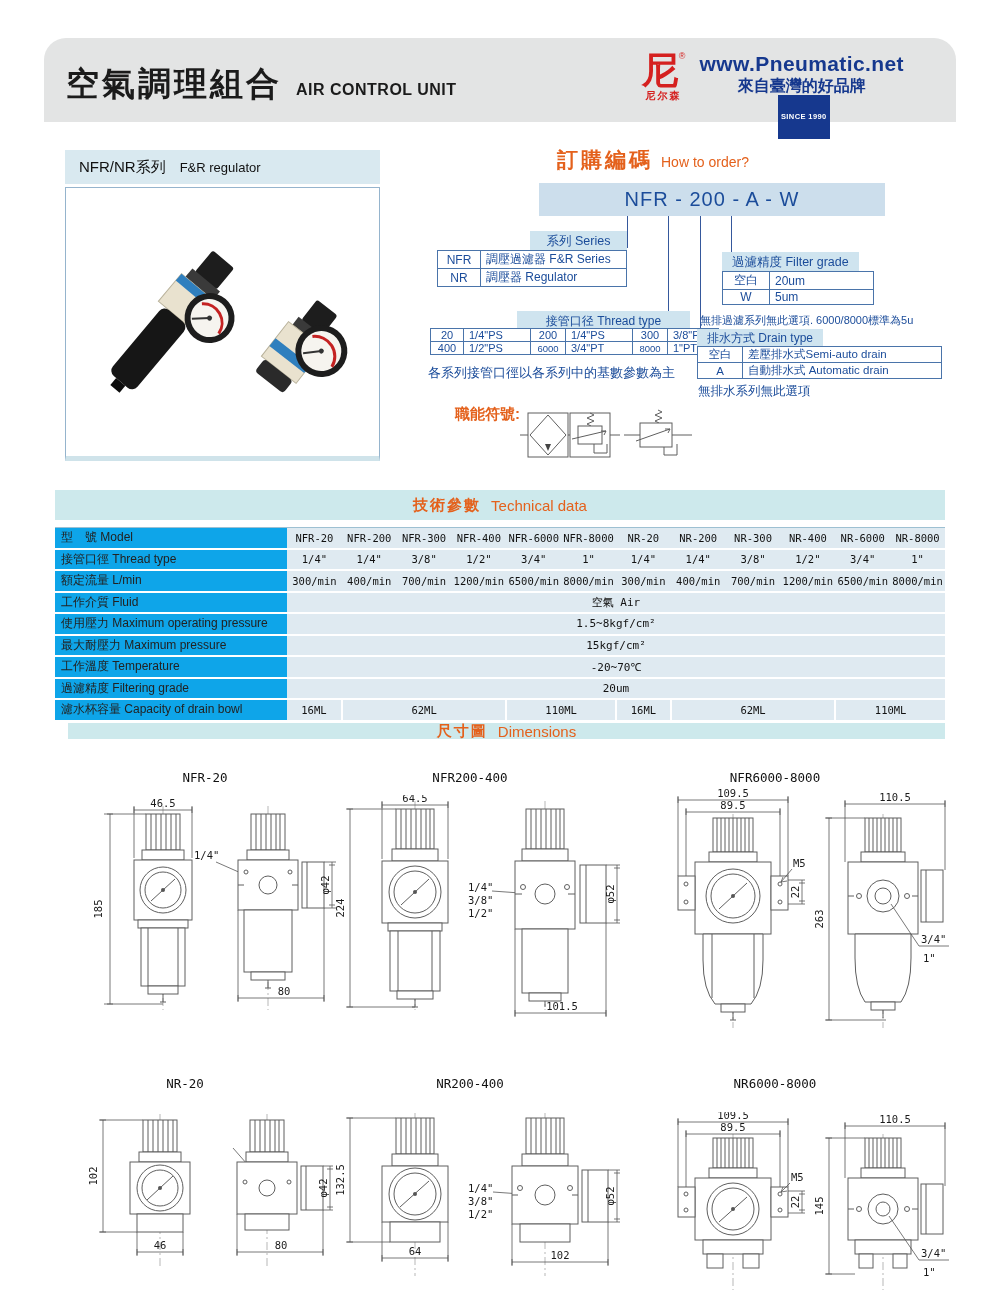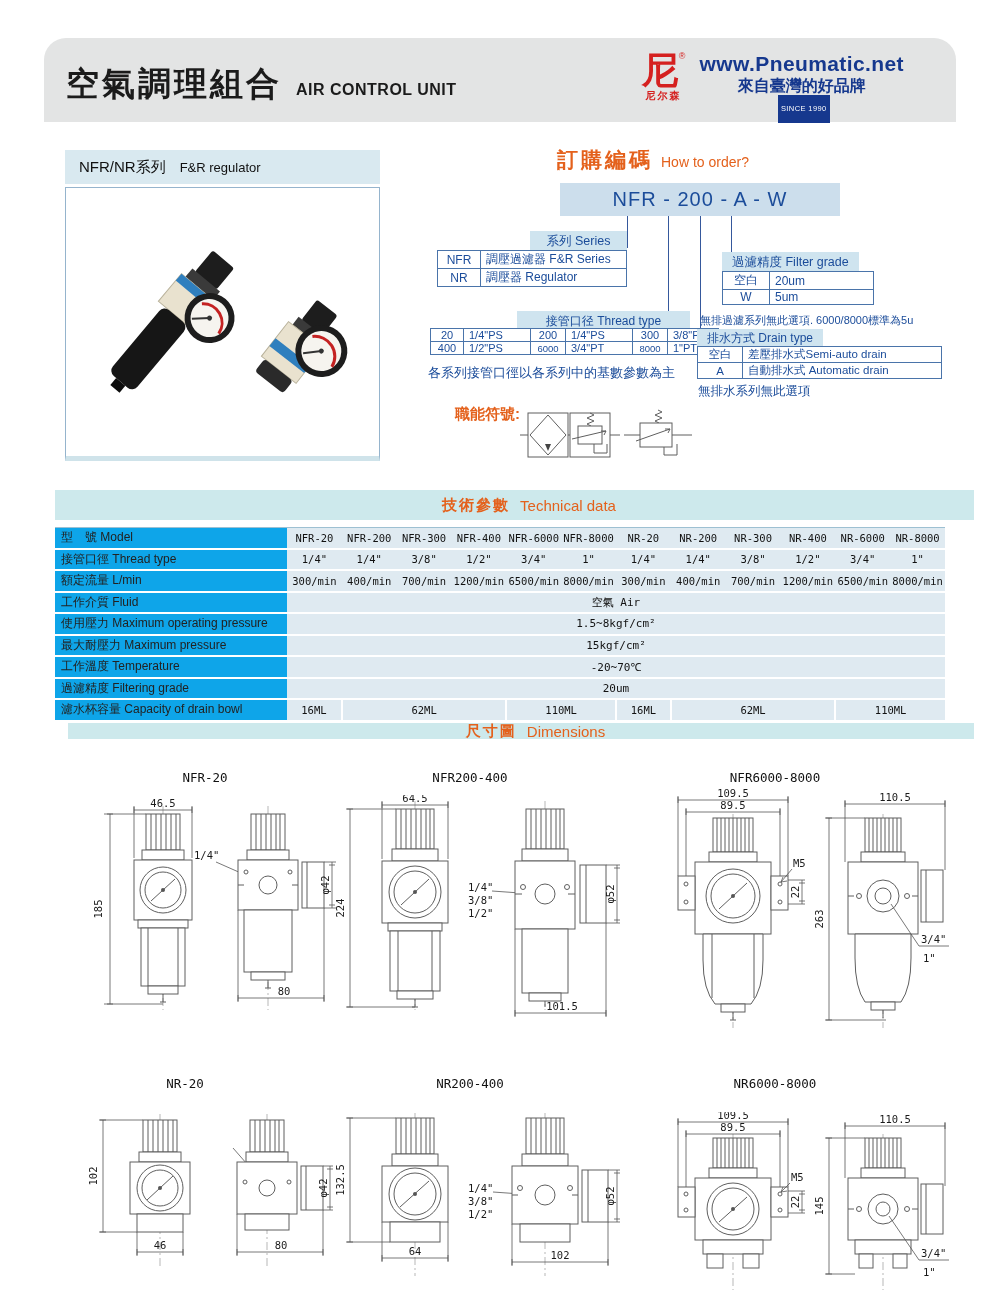--- a/index.html
+++ b/index.html
@@ -12,45 +12,45 @@
   .t-cjk{font-size:33px;font-weight:600;letter-spacing:3px;color:#1b1b1b;}
   .t-en{font-size:16px;font-weight:700;letter-spacing:.5px;color:#1b1b1b;margin-left:14px;}
   .logo{position:absolute;right:52px;top:14px;display:flex;gap:9px;align-items:flex-start;}
   .lg-mark{width:54px;text-align:center;color:#d5201f;line-height:1;}
   .lg-glyph{font-size:37px;font-weight:bold;}
   .lg-reg{font-size:9px;vertical-align:top;}
   .lg-sub{font-size:10px;font-weight:bold;letter-spacing:2px;margin-top:2px;}
   .lg-col{color:#16388e;line-height:1.1;}
   .lg-url{font-size:21px;font-weight:bold;letter-spacing:.4px;}
   .lg-tag{font-size:16px;font-weight:bold;display:flex;align-items:center;margin-top:2px;flex-direction:column;}
-  .lg-since{background:#16388e;color:#fff;font-size:7.5px;font-weight:normal;
-            padding:10px 3px;margin-left:4px;letter-spacing:.4px;}
+  .lg-since{background:#16388e;color:#fff;font-size:7.5px;font-weight:bold;
+            padding:18px 3px;margin-left:4px;letter-spacing:.4px;}
   
   .pp-band{position:absolute;left:65px;top:150px;width:315px;height:34px;background:#d9e9f0;
            display:flex;align-items:center;padding-left:14px;box-sizing:border-box;gap:14px;color:#111;}
   .pp-cjk{font-size:15px;} .pp-en{font-size:13px;}
   .pp-box{position:absolute;left:65px;top:187px;width:315px;height:274px;background:#fff;
           border:1px solid #95b4cd;border-bottom:5px solid #cfe3ea;box-sizing:border-box;}
   
   .ord-title{position:absolute;left:557px;top:146px;display:flex;align-items:baseline;}
   .ord-cjk{font-size:21px;font-weight:bold;color:#e4611c;letter-spacing:3px;}
   .ord-en{font-size:14px;color:#e4611c;margin-left:8px;}
-  .code-box{position:absolute;left:560px;top:183px;width:280px;height:33px;background:#ccdeec;
+  .code-box{position:absolute;left:539px;top:183px;width:346px;height:33px;background:#ccdeec;
             display:flex;align-items:center;justify-content:center;}
   .code-txt{font-size:20px;color:#1b4c9a;letter-spacing:1px;}
   .vline{position:absolute;width:1px;background:#35589c;}
   .oband{position:absolute;background:#cfe4ef;color:#1b4c9a;font-size:12.5px;
          padding:2px 10px;white-space:nowrap;box-sizing:border-box;text-align:center;}
   table.ot{position:absolute;border-collapse:collapse;background:#fff;color:#1b4c9a;}
   table.ot td{border:1px solid #4a74aa;padding:0 5px;font-size:12px;white-space:nowrap;}
   table.ot td.c{text-align:center;padding:0 2px;}
   .onote{position:absolute;color:#1b4c9a;white-space:nowrap;}
   .sym-label{position:absolute;left:455px;top:405px;font-size:15px;font-weight:bold;color:#e4611c;}
   
-  .band{position:absolute;background:#cde9ec;display:flex;align-items:center;justify-content:center;padding-left:29px;}
+  .band{position:absolute;background:#cde9ec;display:flex;align-items:center;justify-content:center;}
   .band .b-cjk{font-size:15px;font-weight:bold;color:#e4611c;letter-spacing:2px;}
   .band .b-en{font-size:15px;color:#e4611c;margin-left:10px;}
   table.tt{position:absolute;border-collapse:collapse;table-layout:fixed;
            border-top:1px solid #9dc0d2;border-bottom:1px solid #9dc0d2;}
   table.tt td{height:17.5px;border-bottom:2px solid #fff;overflow:hidden;white-space:nowrap;}
   td.tl{background:#0ea5e9;color:#222;font-size:12px;padding-left:6px;}
   td.tv{background:#dfeaf1;text-align:center;color:#111;
         font-family:"DejaVu Sans Mono",monospace;font-size:10.5px;}
   td.tv.sep{border-left:2px solid #fff;}
   

